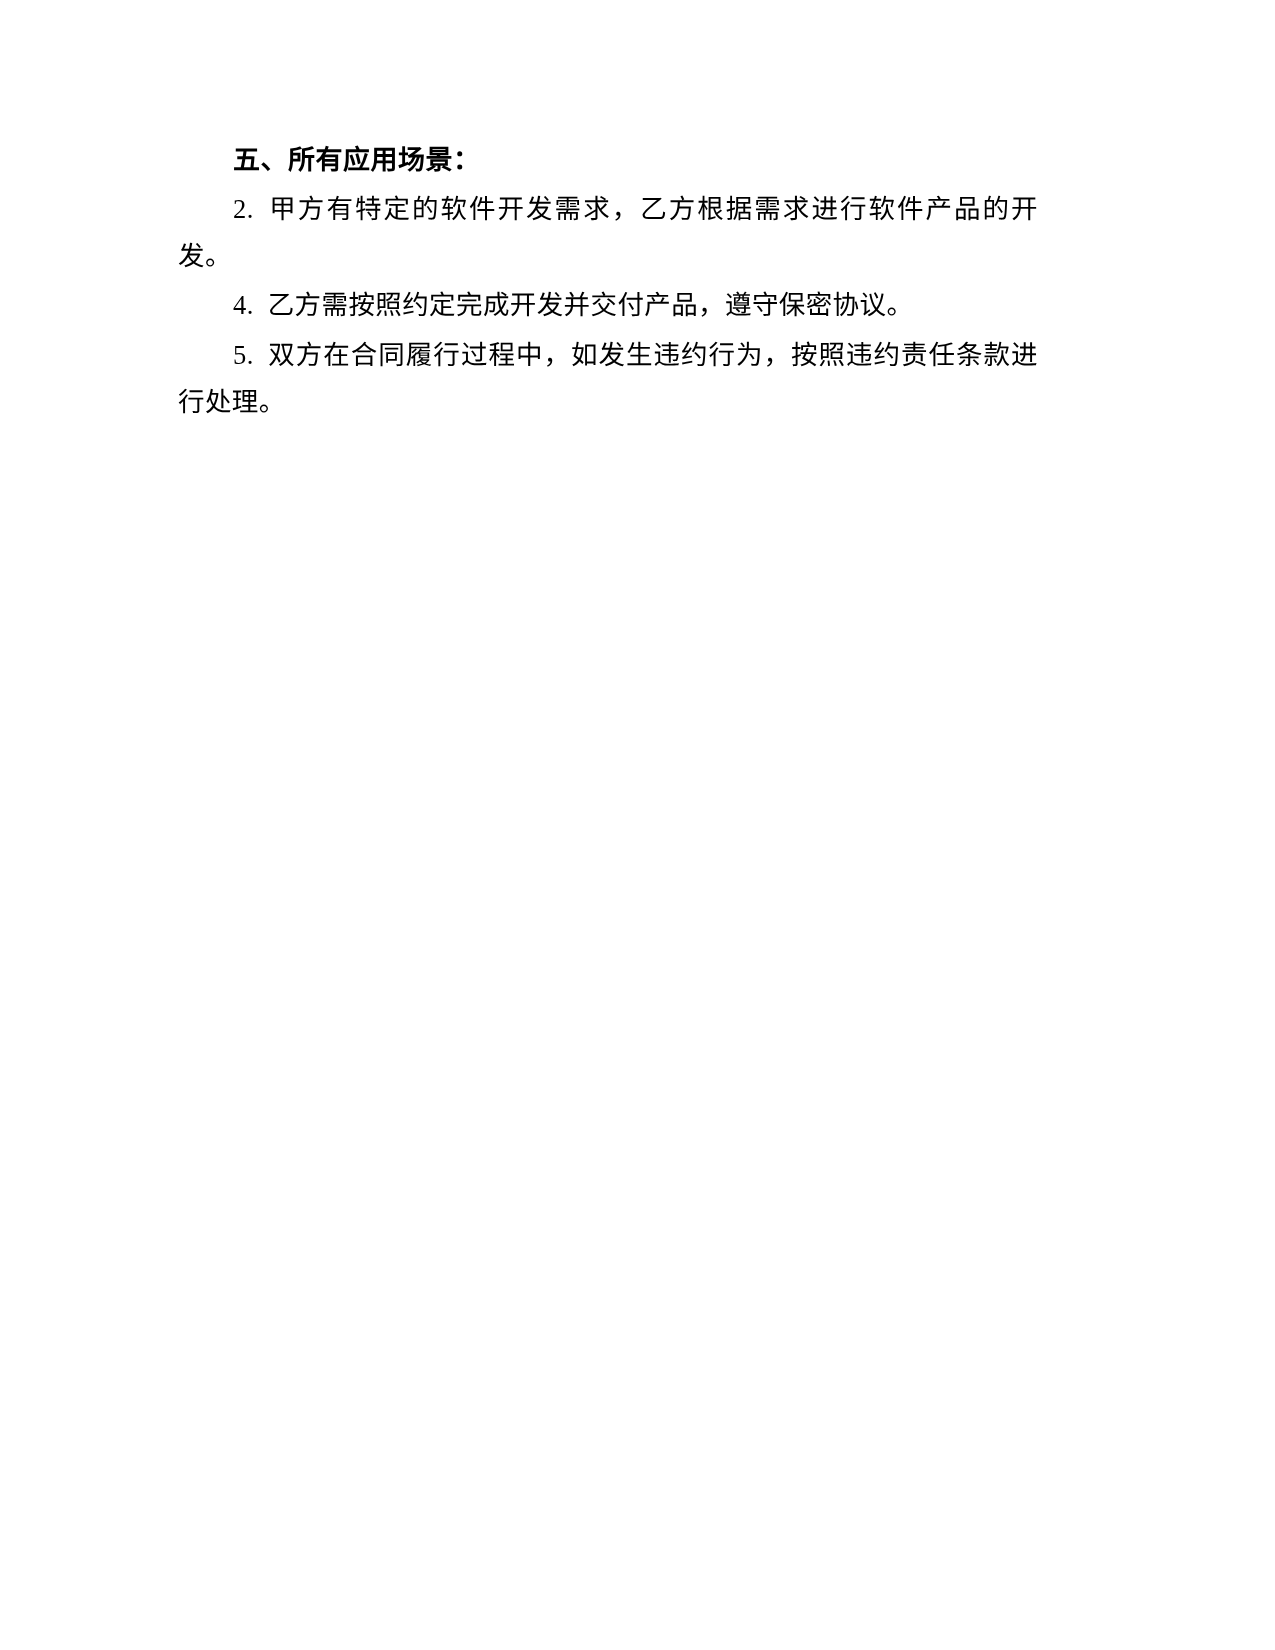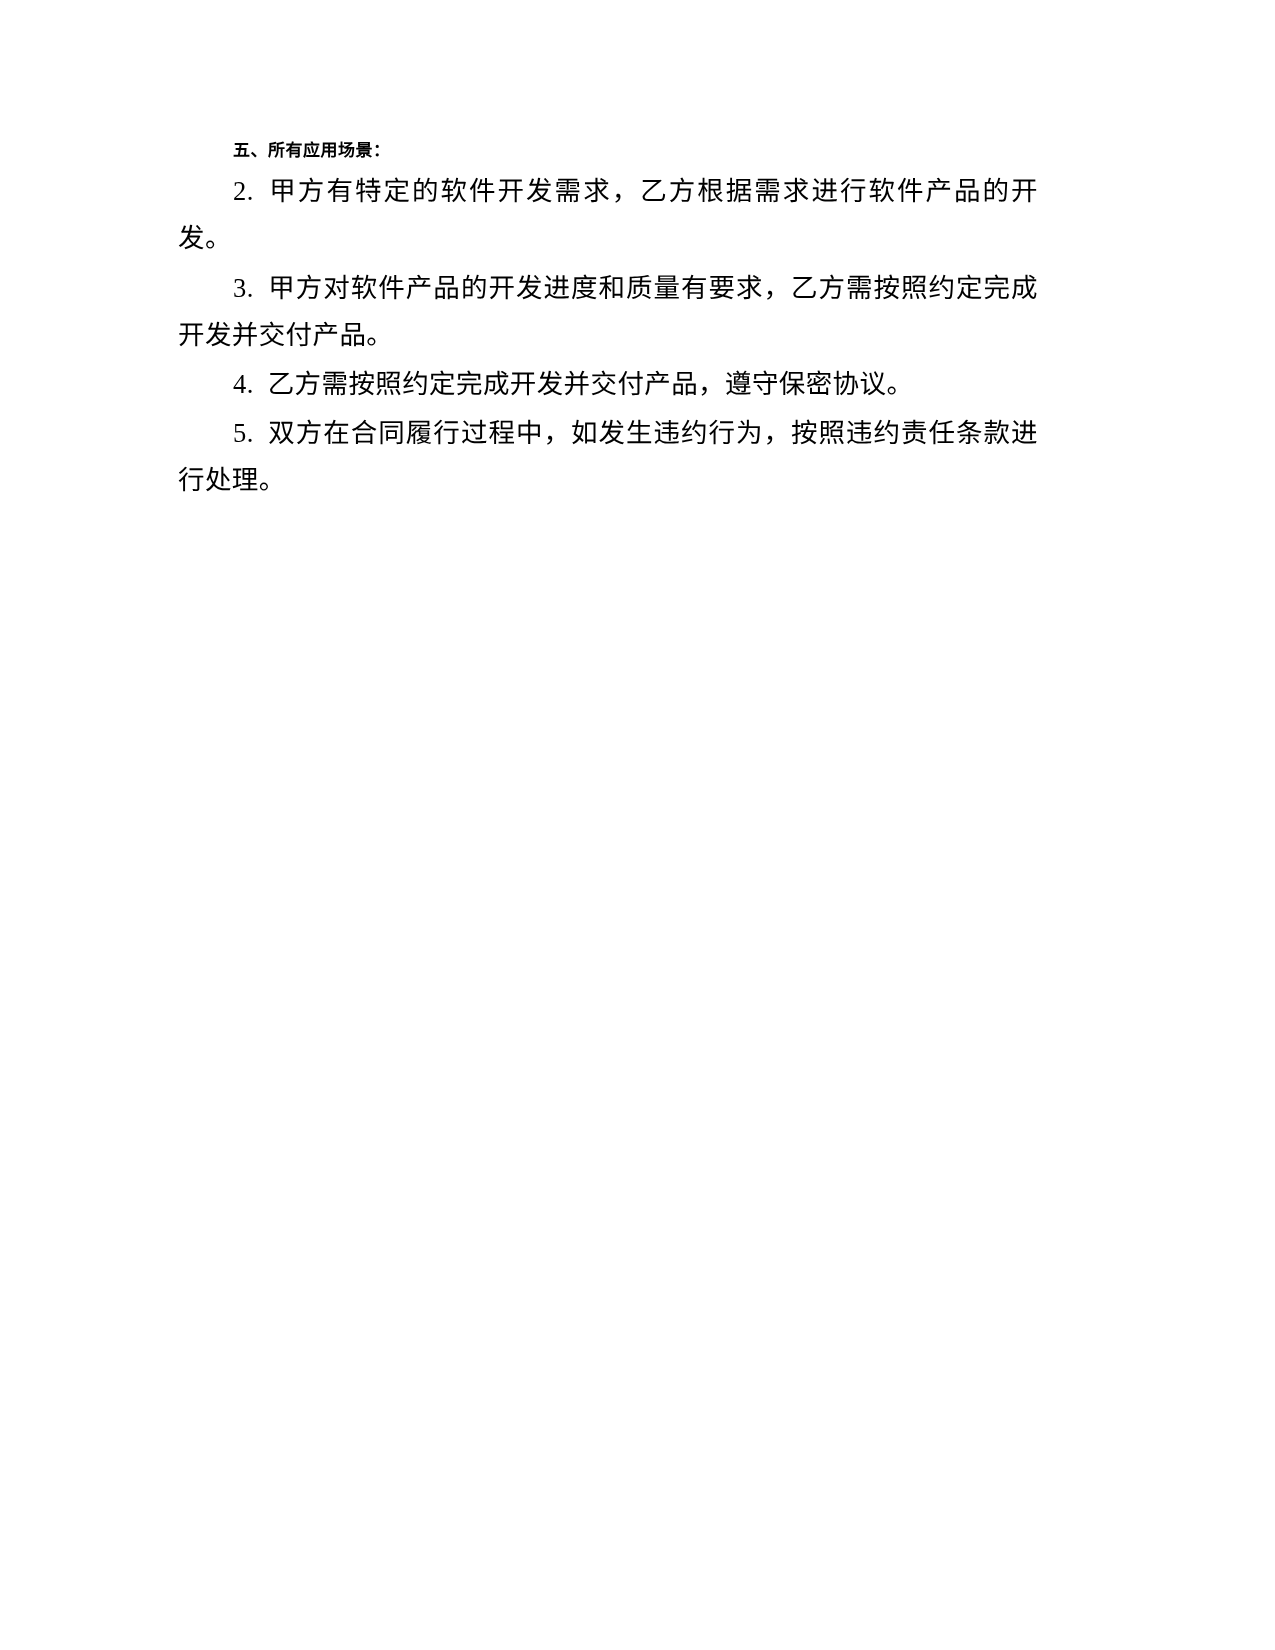--- a/index.html
+++ b/index.html
@@ -27,21 +27,21 @@
   .para {
     font-size: 26.5px;
     line-height: 1.78;
     text-align: justify;
     text-justify: inter-ideograph;
     margin: 0 0 2px 0;
     letter-spacing: 0.4px;
     text-indent: 55px;
   }
   .heading {
-    font-size: 17px;
+    font-size: 27px;
     line-height: 1.78;
     font-weight: bold;
     margin: 4px 0 2px 0;
     text-indent: 55px;
     letter-spacing: 0.5px;
   }
   .num {
     font-family: "Liberation Serif", "DejaVu Serif", serif;
   }
   .num-gap {
@@ -54,20 +54,19 @@
 
 <div class="page">
   <div class="content">
 
 
     <p class="heading">五、所有应用场景：</p>
 
 
     <p class="para"><span class="num">2.</span><span class="num-gap"></span><span>甲方有特定的软件开发需求，乙方根据需求进行软件产品的开发。</span></p>
 
-    <p class="para"><span class="num">3.</span><span class="num-gap"></span><span>甲方对软件产品的开发进度和质量有要求，乙方需按照约定完成开发并交付产品。</span></p>
 
     <p class="para"><span class="num">4.</span><span class="num-gap"></span><span>乙方需按照约定完成开发并交付产品，遵守保密协议。</span></p>
 
     <p class="para"><span class="num">5.</span><span class="num-gap"></span><span>双方在合同履行过程中，如发生违约行为，按照违约责任条款进行处理。</span></p>
 
   </div>
 </div>
 
 </body></html>

